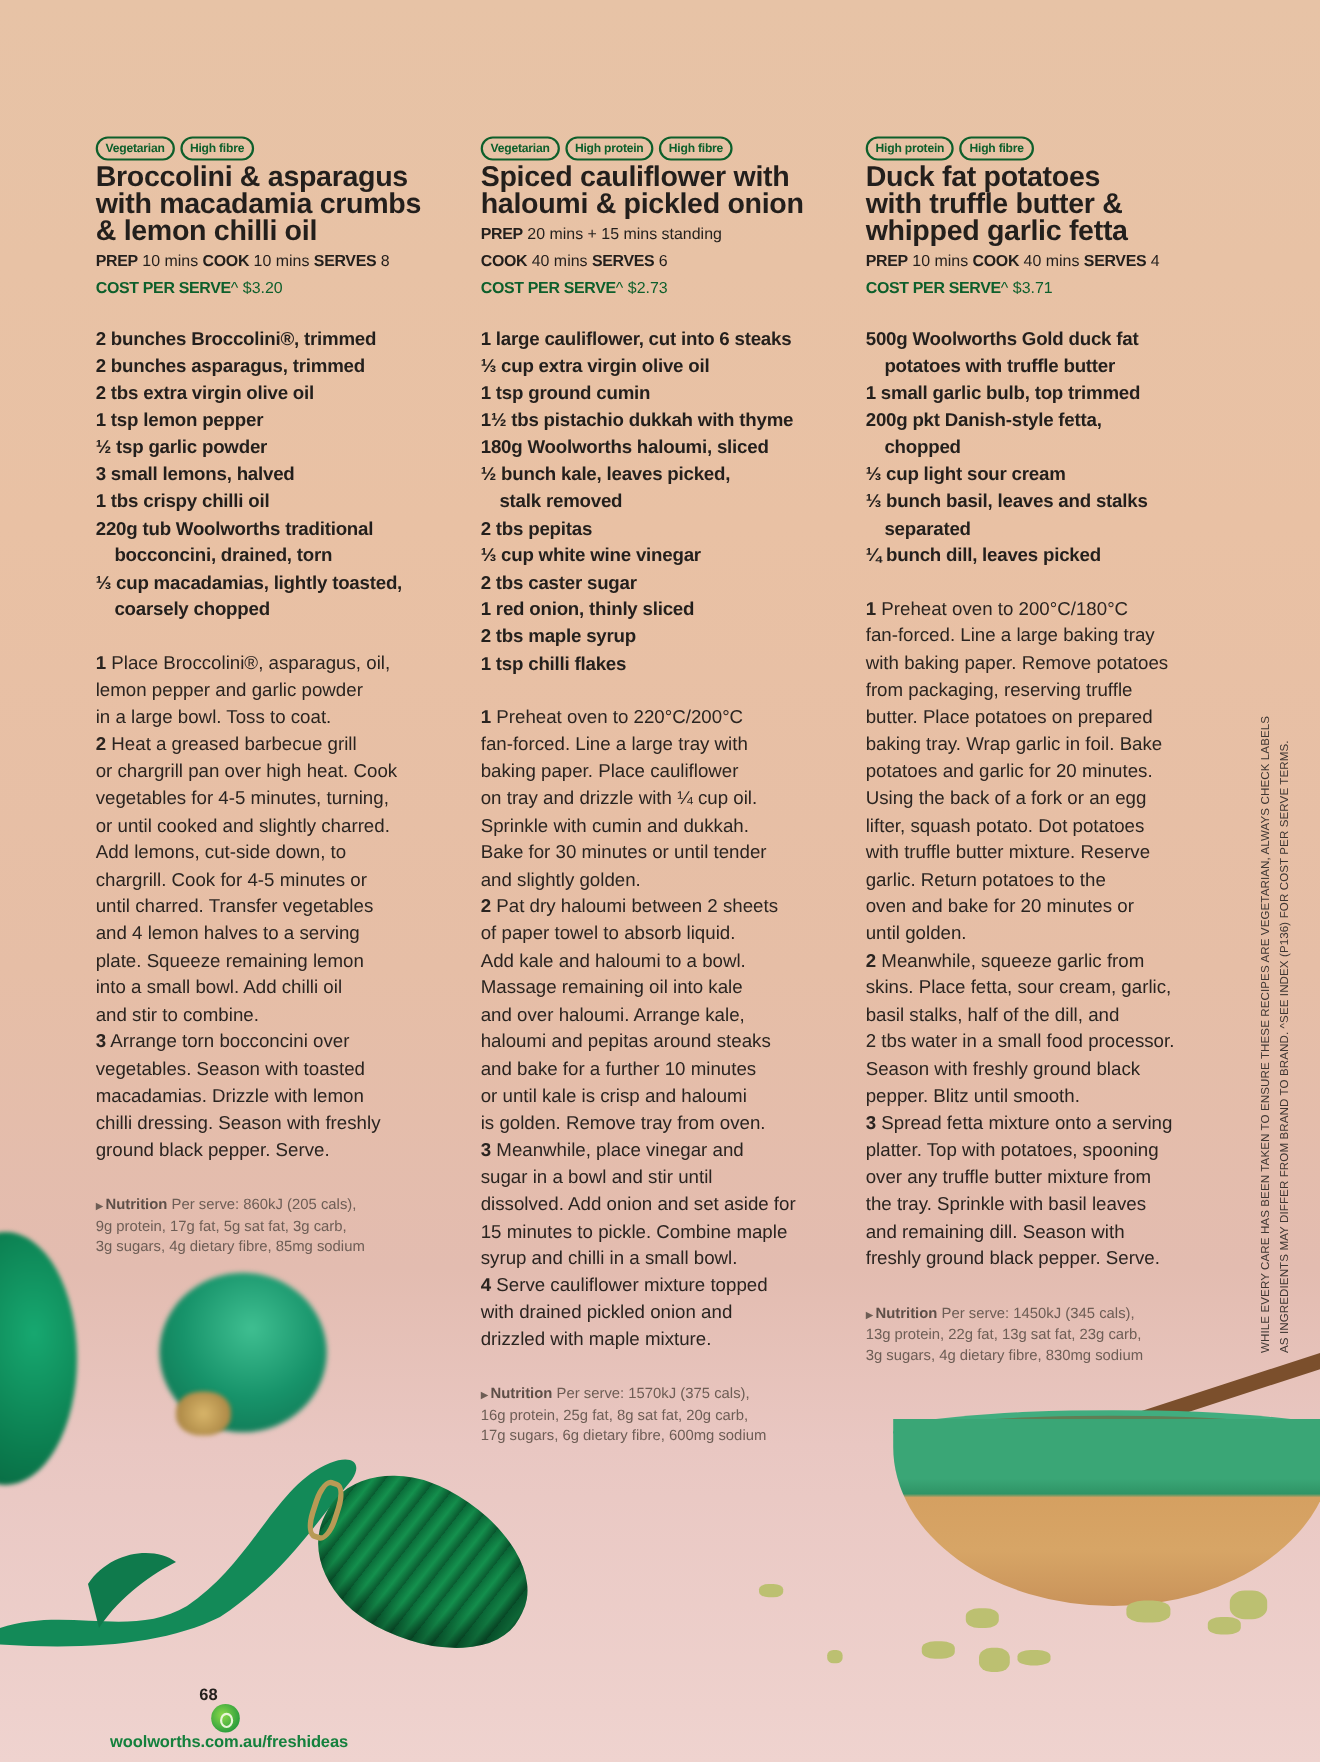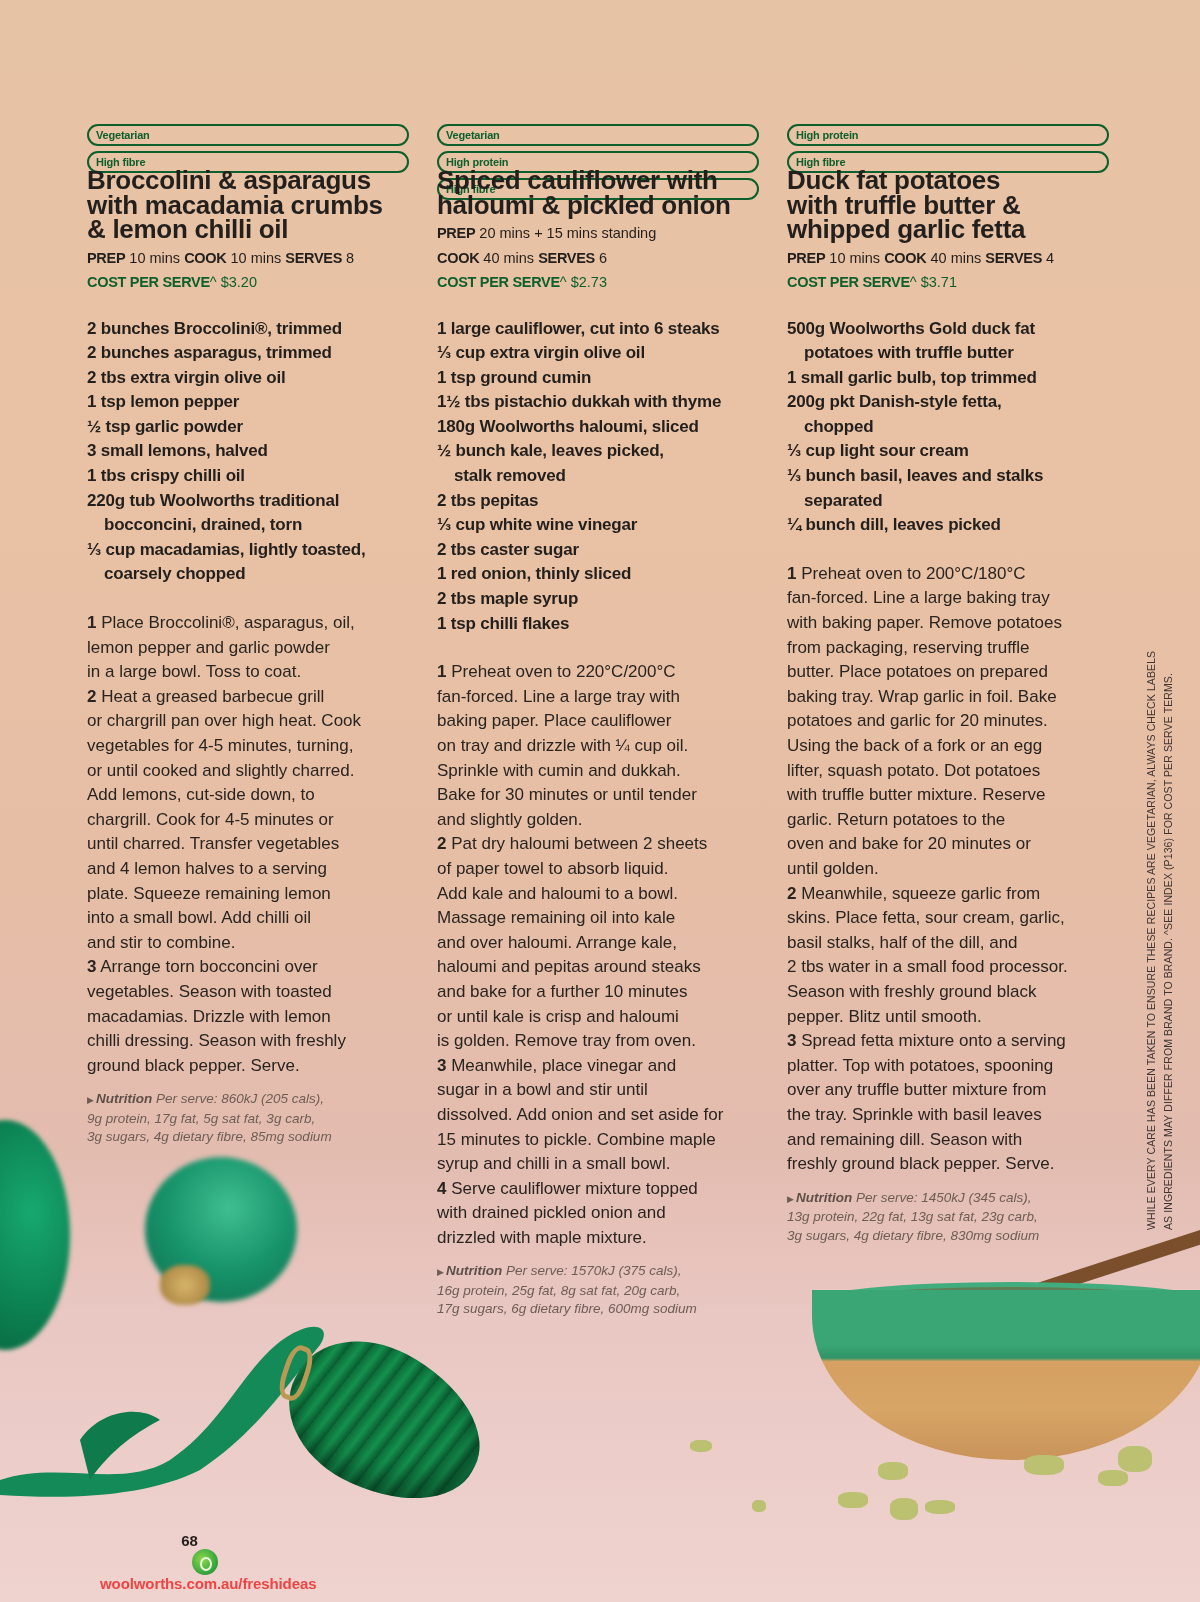--- a/index.html
+++ b/index.html
@@ -65,21 +65,21 @@
     background: #7b4f2c; border-radius: 7px; transform: rotate(-18deg);
   }
   .nut { position: absolute; background: #bcc071; border-radius: 40%; }
 
   
   .col { position: absolute; top: 124px; width: 322px; }
   .col-1 { left: 87px; }
   .col-2 { left: 437px; }
   .col-3 { left: 787px; }
 
-  .tags { display: flex; gap: 5px; height: 24px; margin-bottom: 20px; flex-direction: column; }
+  .tags { display: flex; gap: 5px; height: 24px; margin-bottom: 0; }
   .tag {
     display: inline-block; height: 22px; padding: 0 7px;
     border: 2px solid #0d5f2b; border-radius: 11px;
     font-size: 11px; font-weight: bold; color: #0d5f2b; line-height: 18px;
     letter-spacing: -0.2px;
   }
 
   .title {
     font-size: 26px; font-weight: bold; line-height: 24.5px; letter-spacing: -0.3px;
     color: #231f1c; margin-bottom: 4px;
@@ -93,21 +93,21 @@
   .ingredients li {
     font-size: 17px; font-weight: bold; line-height: 24.6px;
     padding-left: 17px; text-indent: -17px; letter-spacing: -0.2px;
   }
 
   .method { margin-top: 24px; }
   .method p { font-size: 17px; line-height: 24.6px; color: #2a2420; }
   .method p b { font-weight: bold; }
 
   .nutrition {
-    margin-top: 12px; font-size: 13.5px; line-height: 18.5px; color: #6d5d55; font-style: italic;
+    margin-top: 28px; font-size: 13.5px; line-height: 18.5px; color: #6d5d55;
   }
   .nutrition b { font-weight: bold; color: #5e4f48; }
   .nutrition .arrow { font-size: 9px; color: #6d5d55; margin-right: 2px; }
 
   
   .disclaimer {
     position: absolute; left: 1143px; top: 1230px;
     transform: rotate(-90deg); transform-origin: 0 0;
     width: 660px; font-size: 10.5px; line-height: 17px; color: #3e3632; letter-spacing: 0.1px;
   }
@@ -119,21 +119,21 @@
   .page-number { font-size: 15px; font-weight: bold; color: #231f1c; width: 54px; }
   .logo {
     width: 26px; height: 26px; border-radius: 50%;
     background: radial-gradient(circle at 40% 40%, #8cd94a 0%, #2fa03d 70%, #17782a 100%);
     margin-right: 6px; position: relative;
   }
   .logo::after {
     content: ""; position: absolute; left: 8px; top: 8px; width: 8px; height: 10px;
     border: 2px solid #e9f5d8; border-radius: 50%;
   }
-  .site { font-size: 15px; font-weight: bold; color: #ef4444; letter-spacing: -0.1px; }
+  .site { font-size: 15px; font-weight: bold; color: #15803d; letter-spacing: -0.1px; }
 </style>
 </head>
 <body>
 
 <div class="page">
 
   <div class="bauble-left"></div>
   <div class="bauble-mid"></div>
   <div class="bauble-mid-cap"></div>
   <svg class="ribbon" viewBox="0 0 360 190">

